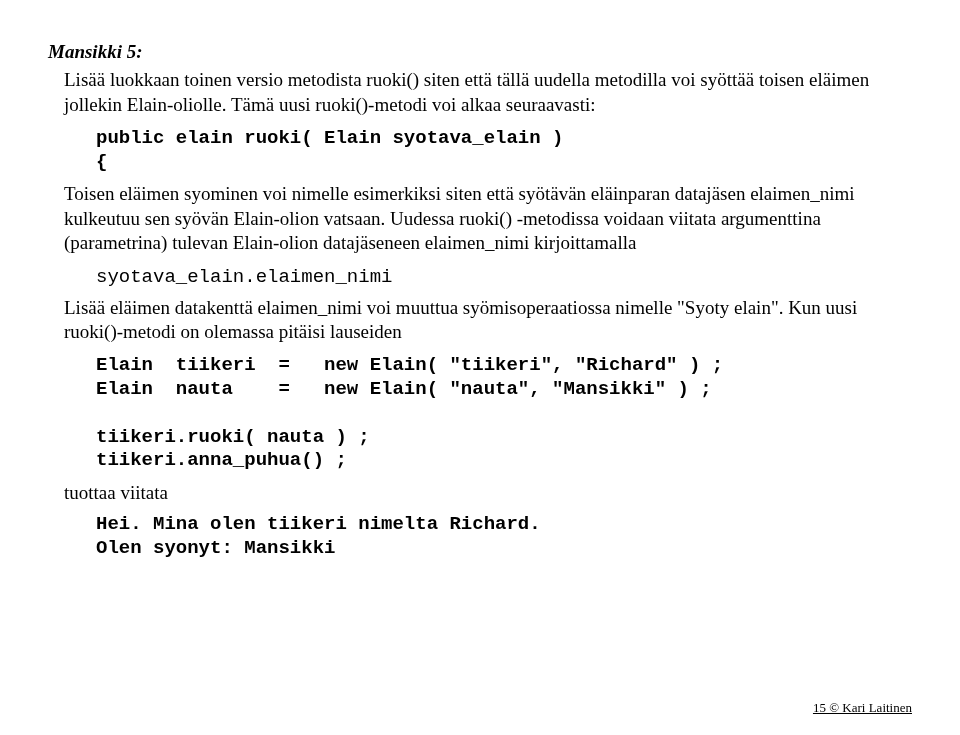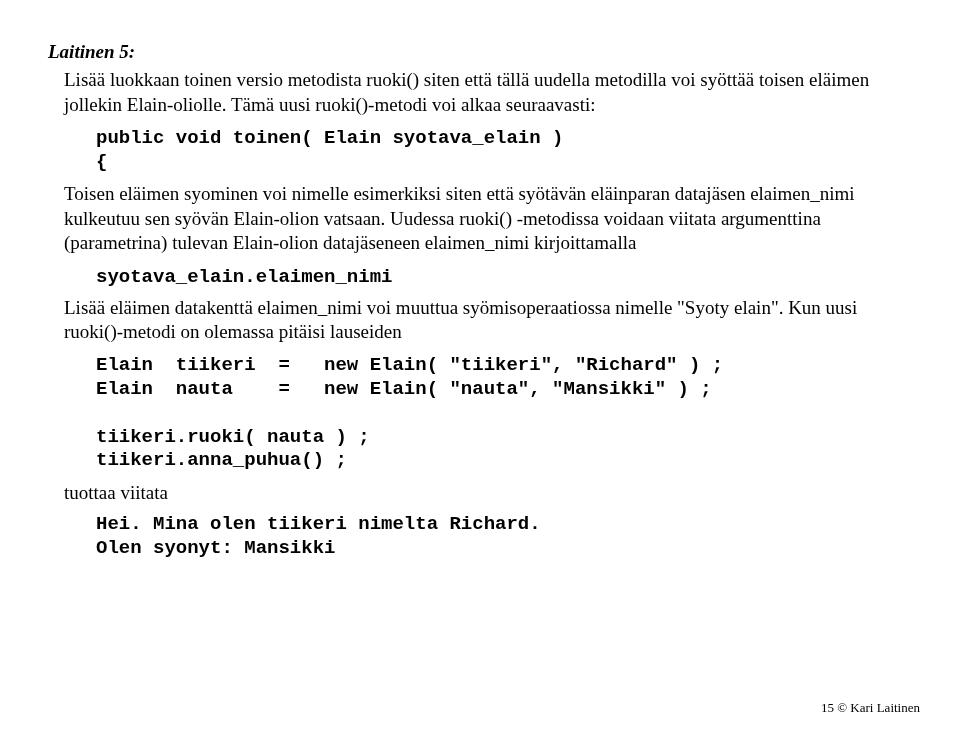--- a/index.html
+++ b/index.html
@@ -25,40 +25,41 @@
   .code {
     font-family: 'Courier New', monospace;
     font-weight: bold;
     font-size: 19px;
     white-space: pre;
     margin: 8px 0 8px 48px;
     line-height: 1.25;
   }
   .code-inline {
     font-family: 'Courier New', monospace;
-    font-weight: bold;
+    font-weight: normal;
     display: block;
     margin: 6px 0 6px 48px;
   }
   .footer {
     position: absolute;
     bottom: 18px;
-    right: 40px;
+    right: 48px;
     font-size: 13px;
     font-family: Georgia, serif;
+    text-decoration: underline;
   }
 </style>
 </head>
 <body>
 
-<div class="heading">Laitinen 5:</div>
+<div class="heading">Mansikki 5:</div>
 
 <p class="para">Lisää luokkaan toinen versio metodista ruoki() siten että tällä uudella metodilla voi syöttää toisen eläimen jollekin Elain-oliolle. Tämä uusi ruoki()-metodi voi alkaa seuraavasti:</p>
 
-<div class="code">public void toinen( Elain syotava_elain )
+<div class="code">public elain ruoki( Elain syotava_elain )
 {</div>
 
 <p class="para">Toisen eläimen syominen voi nimelle esimerkiksi siten että syötävän eläinparan datajäsen elaimen_nimi kulkeutuu sen syövän Elain-olion vatsaan. Uudessa ruoki() -metodissa voidaan viitata argumenttina (parametrina) tulevan Elain-olion datajäseneen elaimen_nimi kirjoittamalla</p>
 
 <div class="code-inline">syotava_elain.elaimen_nimi</div>
 
 <p class="para">Lisää eläimen datakenttä elaimen_nimi voi muuttua syömisoperaatiossa nimelle "Syoty elain". Kun uusi ruoki()-metodi on olemassa pitäisi lauseiden</p>
 
 <div class="code">Elain  tiikeri  =   new Elain( "tiikeri", "Richard" ) ;
 Elain  nauta    =   new Elain( "nauta", "Mansikki" ) ;

